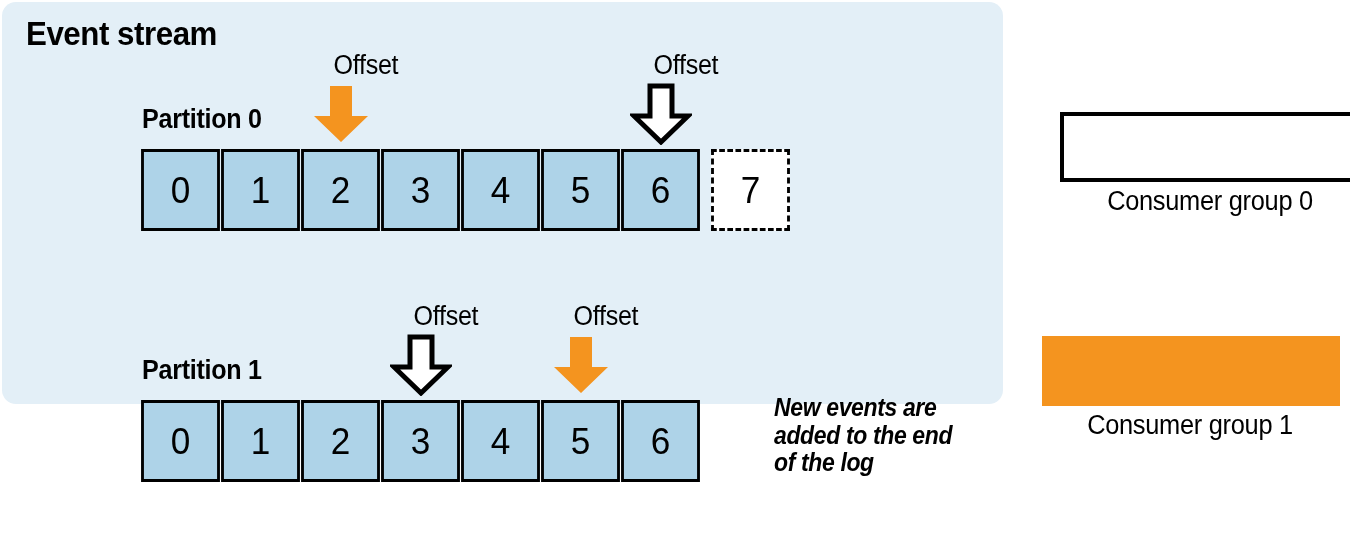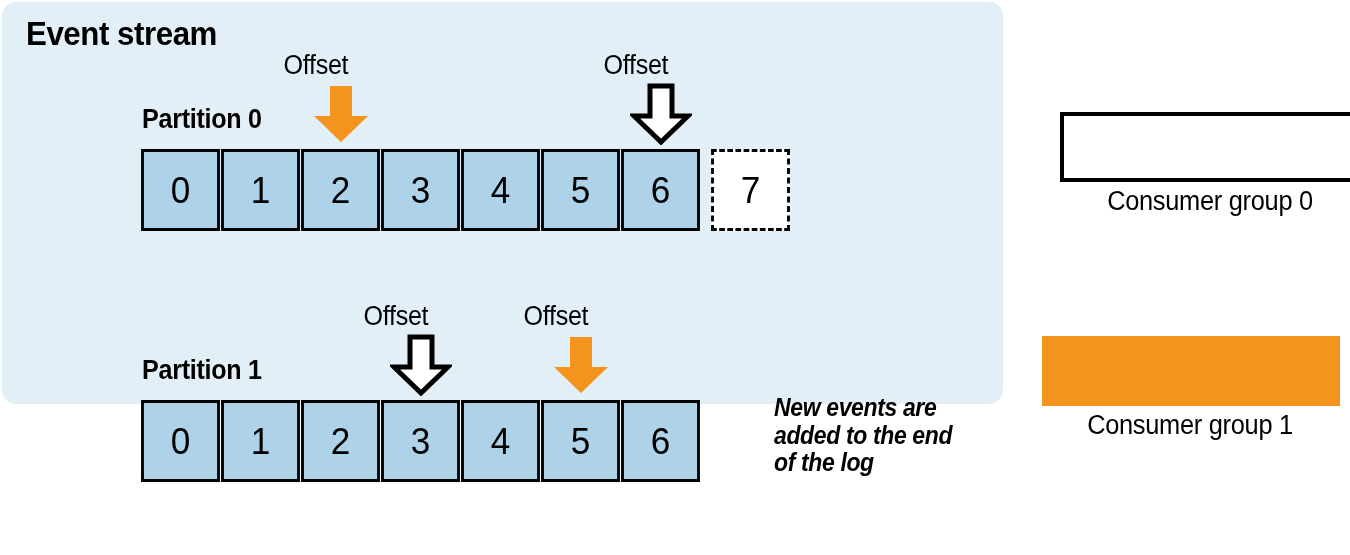--- a/index.html
+++ b/index.html
@@ -90,21 +90,21 @@
     border: 3px dashed #000000;
     margin-left: 10px;
     margin-right: 0;
   }
 
   
   .offset-marker {
     position: absolute;
     width: 120px;
     margin-left: -60px;
-    text-align: left;
+    text-align: right;
   }
 
   .offset-label {
     font-size: 27px;
     font-weight: 500;
     line-height: 1;
     letter-spacing: -0.3px;
     transform: scaleX(0.93);
     display: inline-block;
     white-space: nowrap;

